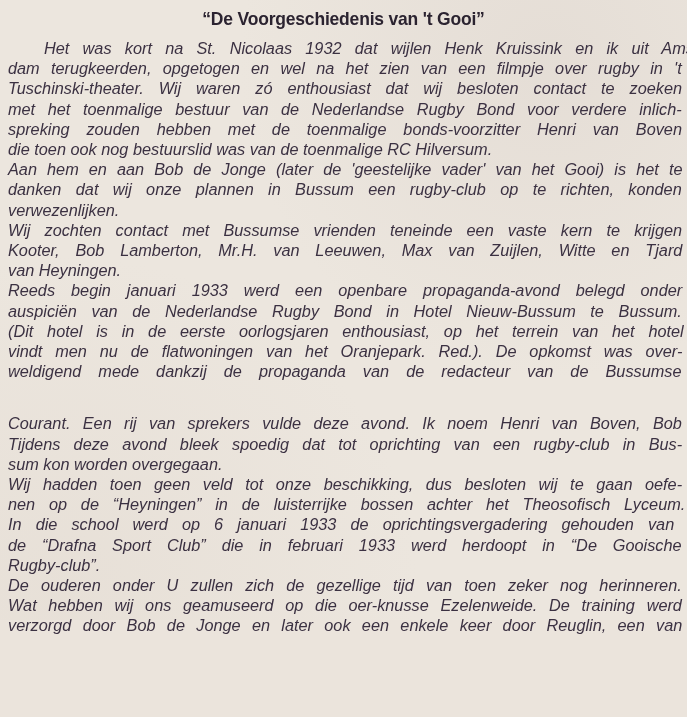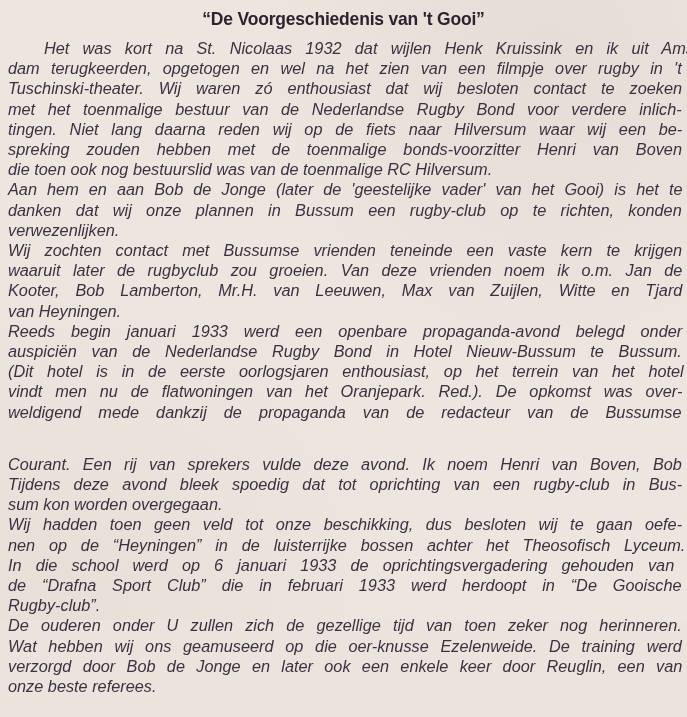--- a/index.html
+++ b/index.html
@@ -62,41 +62,38 @@
 </head>
 <body>
 
 <div class="page">
   <div class="title">“De Voorgeschiedenis van 't Gooi”</div>
   <div class="body-text" id="body-text">
       <span class="line" style="display: block; word-spacing: 8.71429px; text-align-last: left; margin-left: 36px;">Het was kort na St. Nicolaas 1932 dat wijlen Henk Kruissink en ik uit Amster-</span>
       <span class="line" style="display: block; word-spacing: 6.78571px; text-align-last: left;">dam terugkeerden, opgetogen en wel na het zien van een filmpje over rugby in 't</span>
       <span class="line" style="display: block; word-spacing: 10.4px; text-align-last: left;">Tuschinski-theater. Wij waren zó enthousiast dat wij besloten contact te zoeken</span>
       <span class="line" style="display: block; word-spacing: 8.09091px; text-align-last: left;">met het toenmalige bestuur van de Nederlandse Rugby Bond voor verdere inlich-</span>
-      <span class="line" style="display: block; word-spacing: 8.21429px; text-align-last: left;">tingen. Niet lang daarna reden wij op de fiets naar Hilversum waar wij een be-</span>
       <span class="line" style="display: block; word-spacing: 12.3333px; text-align-last: left;">spreking zouden hebben met de toenmalige bonds-voorzitter Henri van Boven</span>
       <span class="line last" style="display: block;">die toen ook nog bestuurslid was van de toenmalige RC Hilversum.</span>
       <span class="line" style="display: block; word-spacing: 5.5625px; text-align-last: left;">Aan hem en aan Bob de Jonge (later de 'geestelijke vader' van het Gooi) is het te</span>
       <span class="line" style="display: block; word-spacing: 9.83333px; text-align-last: left;">danken dat wij onze plannen in Bussum een rugby-club op te richten, konden</span>
       <span class="line last" style="display: block;">verwezenlijken.</span>
       <span class="line" style="display: block; word-spacing: 9.54545px; text-align-last: left;">Wij zochten contact met Bussumse vrienden teneinde een vaste kern te krijgen</span>
-      <span class="line" style="display: block; word-spacing: 7.92308px; text-align-last: left;">waaruit later de rugbyclub zou groeien. Van deze vrienden noem ik o.m. Jan de</span>
       <span class="line" style="display: block; word-spacing: 11.2727px; text-align-last: left;">Kooter, Bob Lamberton, Mr.H. van Leeuwen, Max van Zuijlen, Witte en Tjard</span>
       <span class="line last" style="display: block;">van Heyningen.</span>
       <span class="line" style="display: block; word-spacing: 11.4444px; text-align-last: left;">Reeds begin januari 1933 werd een openbare propaganda-avond belegd onder</span>
       <span class="line" style="display: block; word-spacing: 10.1px; text-align-last: left;">auspiciën van de Nederlandse Rugby Bond in Hotel Nieuw-Bussum te Bussum.</span>
       <span class="line" style="display: block; word-spacing: 9.23077px; text-align-last: left;">(Dit hotel is in de eerste oorlogsjaren enthousiast, op het terrein van het hotel</span>
       <span class="line" style="display: block; word-spacing: 8.33333px; text-align-last: left;">vindt men nu de flatwoningen van het Oranjepark. Red.). De opkomst was over-</span>
       <span class="line" style="display: block; word-spacing: 12.5px; text-align-last: left;">weldigend mede dankzij de propaganda van de redacteur van de Bussumse</span>
       <span class="line" style="display: block; word-spacing: 7.76923px; text-align-last: left; margin-top: 32px;">Courant. Een rij van sprekers vulde deze avond. Ik noem Henri van Boven, Bob</span>
       <span class="line" style="display: block; word-spacing: 8.75px; text-align-last: left;">Tijdens deze avond bleek spoedig dat tot oprichting van een rugby-club in Bus-</span>
       <span class="line last" style="display: block;">sum kon worden overgegaan.</span>
       <span class="line" style="display: block; word-spacing: 8px; text-align-last: left;">Wij hadden toen geen veld tot onze beschikking, dus besloten wij te gaan oefe-</span>
       <span class="line" style="display: block; word-spacing: 9.27273px; text-align-last: left;">nen op de “Heyningen” in de luisterrijke bossen achter het Theosofisch Lyceum.</span>
       <span class="line" style="display: block; word-spacing: 9.54545px; text-align-last: left;">In die school werd op 6 januari 1933 de oprichtingsvergadering gehouden van</span>
       <span class="line" style="display: block; word-spacing: 11.3333px; text-align-last: left;">de “Drafna Sport Club” die in februari 1933 werd herdoopt in “De Gooische</span>
       <span class="line last" style="display: block;">Rugby-club”.</span>
       <span class="line" style="display: block; word-spacing: 7.61538px; text-align-last: left;">De ouderen onder U zullen zich de gezellige tijd van toen zeker nog herinneren.</span>
       <span class="line" style="display: block; word-spacing: 7.18182px; text-align-last: left;">Wat hebben wij ons geamuseerd op die oer-knusse Ezelenweide. De training werd</span>
       <span class="line" style="display: block; word-spacing: 6.78571px; text-align-last: left;">verzorgd door Bob de Jonge en later ook een enkele keer door Reuglin, een van</span>
-      <span class="line last" style="display: block;">onze beste referees.</span>
     </div>
 </div>
 
 </body></html>

